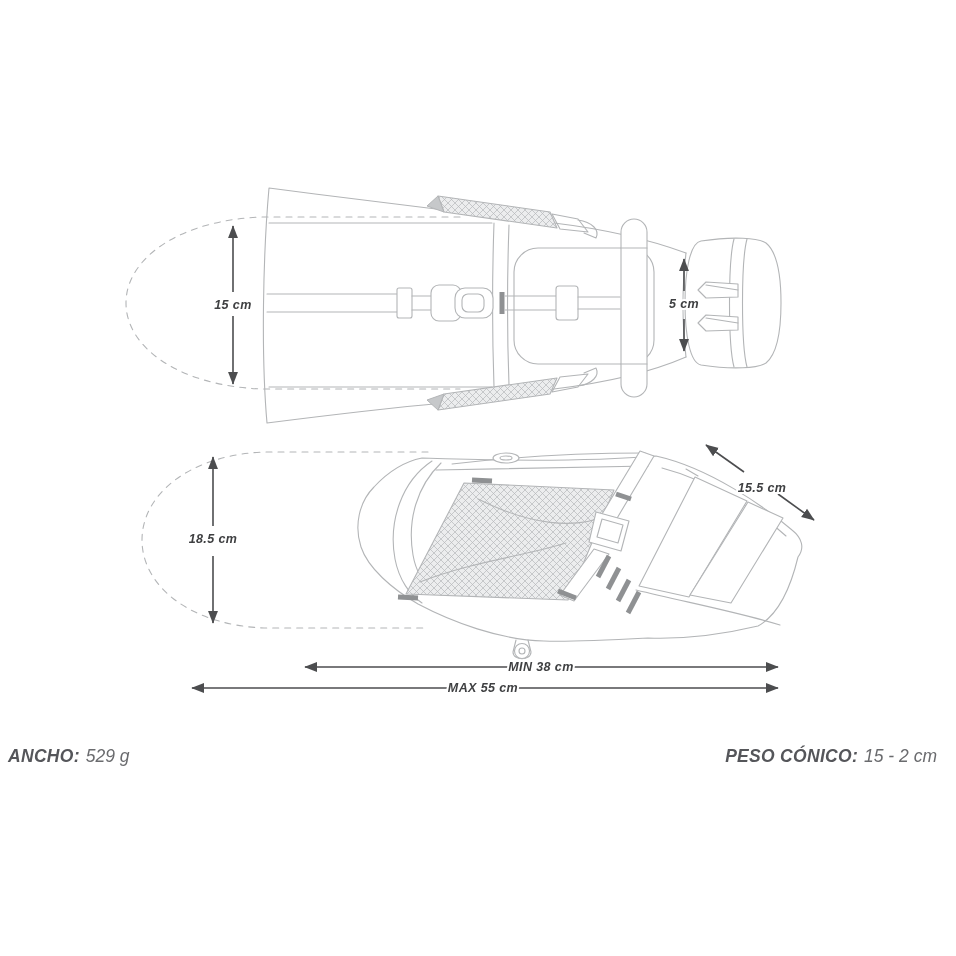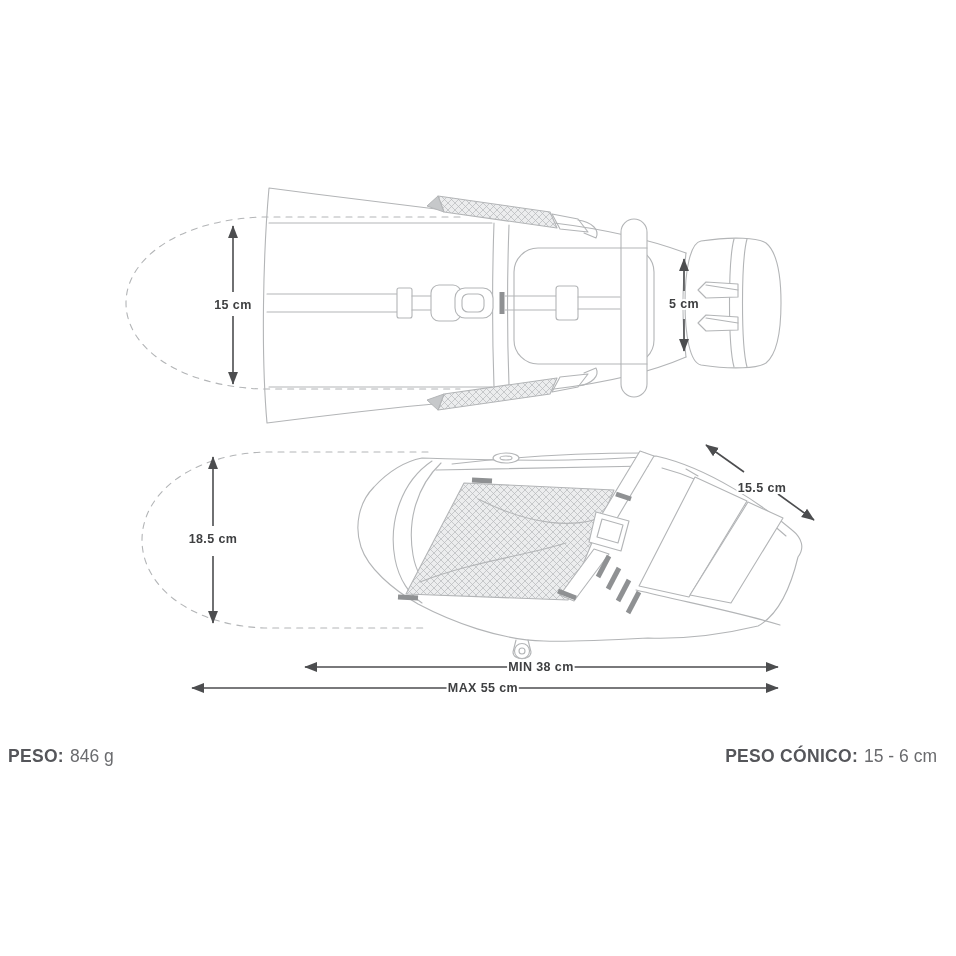--- a/index.html
+++ b/index.html
@@ -1,19 +1,20 @@
 <!DOCTYPE html>
 <html style="--c-background: #ffffff; --c-line: #b3b5b7; --c-hatchLine: #b6b8ba; --c-hatchBg: #ecedee; --c-fold: #c6c8ca; --c-tick: #8f9193; --c-dimension: #4c4d4f; --c-label: #3f4042; --c-specLabel: #55565a; --c-specValue: #6a6b6e;"><head>
 <meta charset="utf-8">
 <style>
   html,body { margin:0; padding:0; background:#fff; }
   .screen {
     position:relative; width:956px; height:956px; overflow:hidden;
     background:var(--c-background,#ffffff);
     font-family:"Liberation Sans", sans-serif;
+    font-style:italic;
   }
   svg.diagram { position:absolute; left:0; top:0; }
 
   
   .art        { fill:none; stroke:var(--c-line,#b3b5b7); stroke-width:1.1; stroke-linecap:round; stroke-linejoin:round; }
   .art-white  { fill:#ffffff; stroke:var(--c-line,#b3b5b7); stroke-width:1.1; stroke-linejoin:round; }
   .dashed     { stroke-dasharray:6 6; }
   .hatch-fill { fill:url(#hatchpat); stroke:var(--c-line,#b3b5b7); stroke-width:1.1; stroke-linejoin:round; }
   .fold-fill  { fill:var(--c-fold,#c6c8ca); stroke:var(--c-line,#b3b5b7); stroke-width:1; }
   .hatch-bg   { fill:var(--c-hatchBg,#ecedee); }
@@ -186,20 +187,20 @@
       <g>
         <path class="dim" d="M 449 688 L 192 688" marker-end="url(#ah)"></path>
         <path class="dim" d="M 517 688 L 778 688" marker-end="url(#ah)"></path>
         <text class="dim-label" x="483" y="692">MAX 55 cm</text>
       </g>
     </g>
   </svg>
 
   <div class="specs">
     <div class="spec-group">
-      <span class="spec-label">PESO:</span><span class="spec-value">846 g</span>
+      <span class="spec-label">ANCHO:</span><span class="spec-value">529 g</span>
     </div>
     <div class="spec-group">
-      <span class="spec-label">PESO CÓNICO:</span><span class="spec-value">15 - 6 cm</span>
+      <span class="spec-label">PESO CÓNICO:</span><span class="spec-value">15 - 2 cm</span>
     </div>
   </div>
 
 </div>
 
 </body></html>

